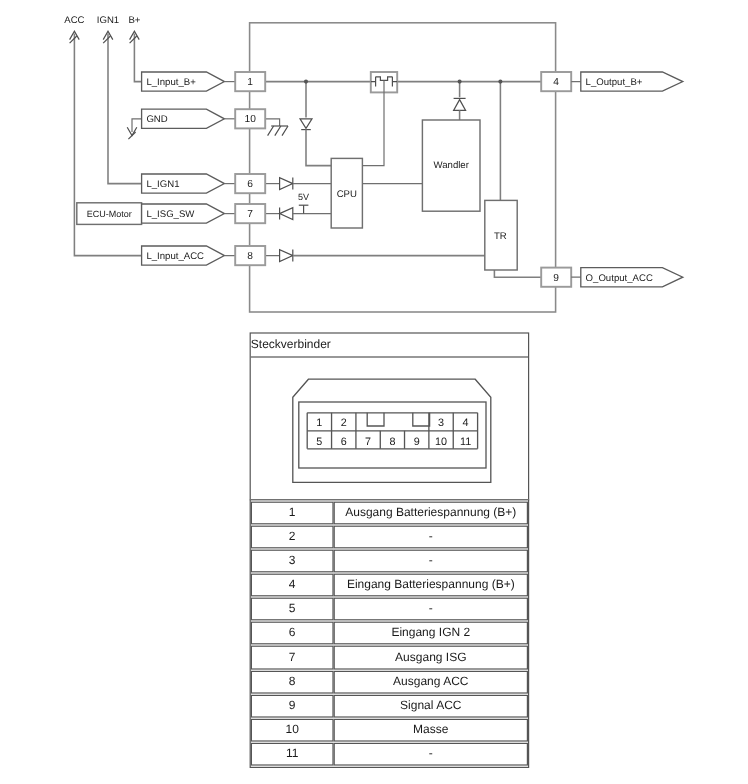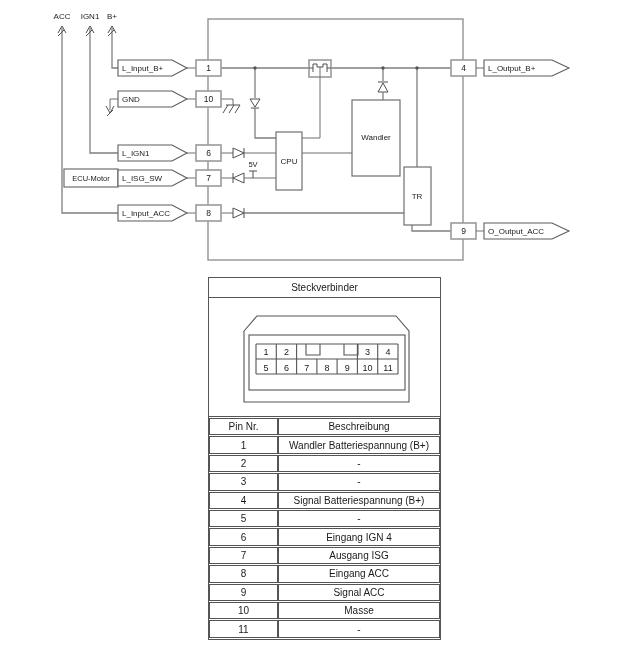--- a/index.html
+++ b/index.html
@@ -10,21 +10,21 @@
   .wire-thin{stroke:#6f6f6f;stroke-width:1;fill:none;}
   .combox{fill:#ffffff;stroke:#6f6f6f;stroke-width:1.2;}
   .pinbox{fill:#ffffff;stroke:#9a9a9a;stroke-width:1.6;}
   .flag{fill:#ffffff;stroke:#5c5c5c;stroke-width:1.1;}
   .sym{stroke:#4f4f4f;stroke-width:1;fill:none;}
   .symfill{fill:none;stroke:#4f4f4f;stroke-width:1;}
   .lbl{font-size:8px;}
   .lbl-s{font-size:7.5px;}
   .pin-num{font-size:8.5px;}
   .panel{position:absolute;left:208px;top:277px;width:231px;height:138px;border:1px solid #555;background:#fff;}
-  .panel-title{height:19px;line-height:19px;text-align:center;font-size:10px;color:#1a1a1a;border-bottom:1px solid #555;}
+  .panel-title{height:19px;line-height:19px;text-align:left;font-size:10px;color:#1a1a1a;border-bottom:1px solid #555;}
   .conn-svg{position:relative;}
   .cline{stroke:#555;stroke-width:1.1;fill:none;}
   .cnum{font-size:9px;}
   .tblwrap{position:absolute;left:208px;top:416px;width:231px;height:222px;border:1px solid #555;background:#fff;}
   table.pins{width:100%;height:100%;border-collapse:separate;border-spacing:0 1px;table-layout:fixed;}
   table.pins td{border:1px solid #555;font-size:10px;color:#1a1a1a;text-align:center;padding:0 2px;height:14px;white-space:nowrap;overflow:hidden;}
   table.pins col.c1{width:69px;}
 </style>
 </head>
 <body>
@@ -233,55 +233,51 @@
     </svg>
   </div>
 
   <div class="tblwrap">
     <table class="pins">
       <colgroup>
           <col class="c1">
           <col>
         </colgroup>
       <tbody>
-          <tr>
-        <td>Pin Nr.</td>
-        <td>Beschreibung</td>
-      </tr>
       <tr>
         <td>1</td>
-        <td>Wandler Batteriespannung (B+)</td>
+        <td>Ausgang Batteriespannung (B+)</td>
       </tr>
       <tr>
         <td>2</td>
         <td>-</td>
       </tr>
       <tr>
         <td>3</td>
         <td>-</td>
       </tr>
       <tr>
         <td>4</td>
-        <td>Signal Batteriespannung (B+)</td>
+        <td>Eingang Batteriespannung (B+)</td>
       </tr>
       <tr>
         <td>5</td>
         <td>-</td>
       </tr>
       <tr>
         <td>6</td>
-        <td>Eingang IGN 4</td>
+        <td>Eingang IGN 2</td>
       </tr>
       <tr>
         <td>7</td>
         <td>Ausgang ISG</td>
       </tr>
       <tr>
         <td>8</td>
-        <td>Eingang ACC</td>
+        <td>Ausgang ACC</td>
       </tr>
       <tr>
         <td>9</td>
         <td>Signal ACC</td>
       </tr>
       <tr>
         <td>10</td>
         <td>Masse</td>
       </tr>
       <tr>

